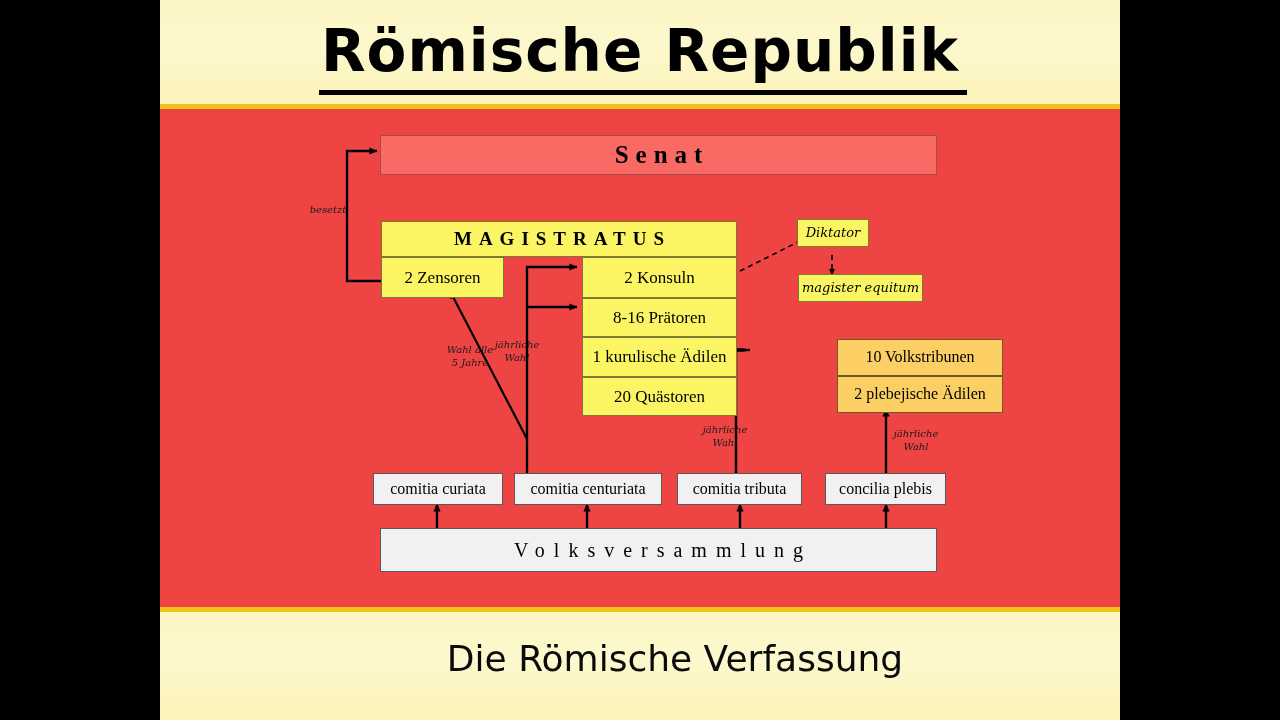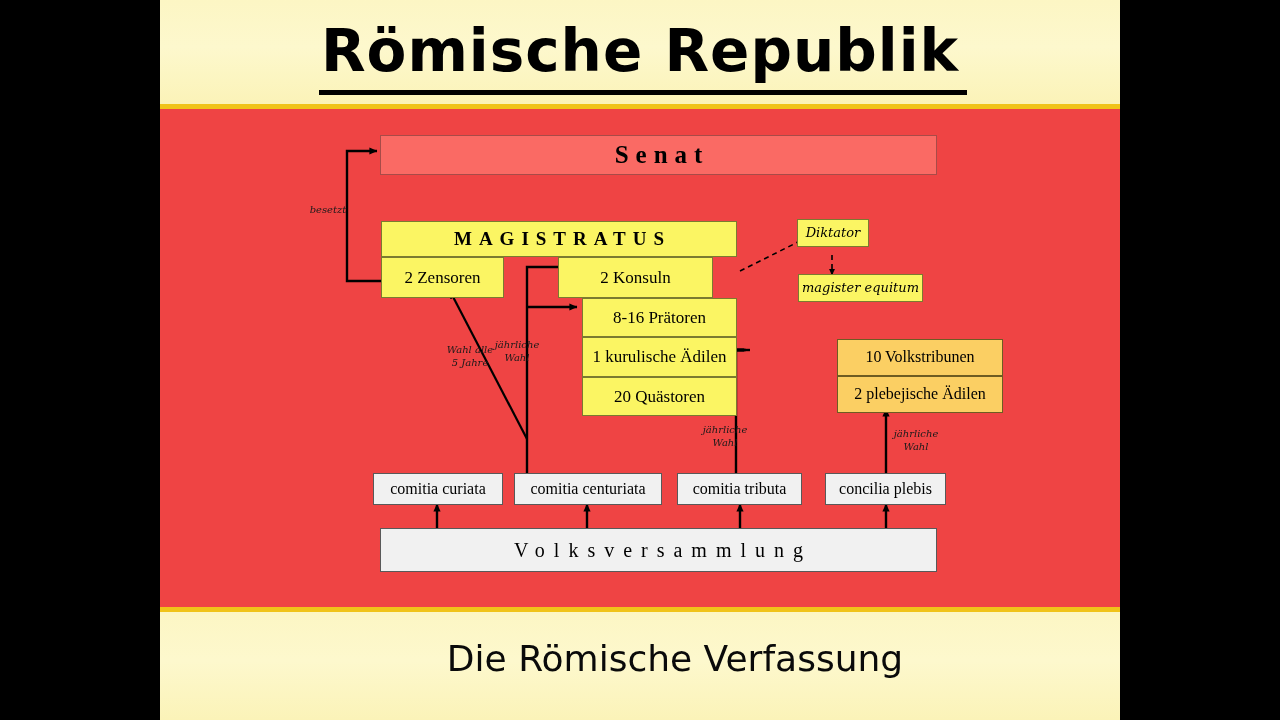--- a/index.html
+++ b/index.html
@@ -224,21 +224,21 @@
         <path d="M580,420 L580,395" fill="none" stroke="#000" stroke-width="2.4" marker-end="url(#ah)"></path>
         <path d="M726,420 L726,395" fill="none" stroke="#000" stroke-width="2.4" marker-end="url(#ah)"></path>
       </svg>
 
       <div class="node senat" style="left:220px; top:26px; width:557px; height:40px;">Senat</div>
 
       <div class="node mag-head" style="left:221px; top:112px; width:356px; height:36px;">MAGISTRATUS</div>
 
       <div class="node yellow" style="left:221px; top:148px; width:123px; height:41px;">2 Zensoren</div>
 
-      <div class="node yellow" style="left:398px; top:148px; width:155px; height:41px;">2 Konsuln</div>
+      <div class="node yellow" style="left:422px; top:148px; width:155px; height:41px;">2 Konsuln</div>
       <div class="node yellow" style="left:422px; top:189px; width:155px; height:39px;">8-16 Prätoren</div>
       <div class="node yellow" style="left:422px; top:228px; width:155px; height:40px;">1 kurulische Ädilen</div>
       <div class="node yellow" style="left:422px; top:268px; width:155px; height:39px;">20 Quästoren</div>
 
       <div class="node small-ital" style="left:637px; top:110px; width:72px; height:28px;">Diktator</div>
       <div class="node small-ital" style="left:638px; top:165px; width:125px; height:28px;">magister equitum</div>
 
       <div class="node gold" style="left:645px; top:230px; width:166px; height:37px;">10 Volkstribunen</div>
       <div class="node gold" style="left:645px; top:267px; width:166px; height:37px;">2 plebejische Ädilen</div>
 

